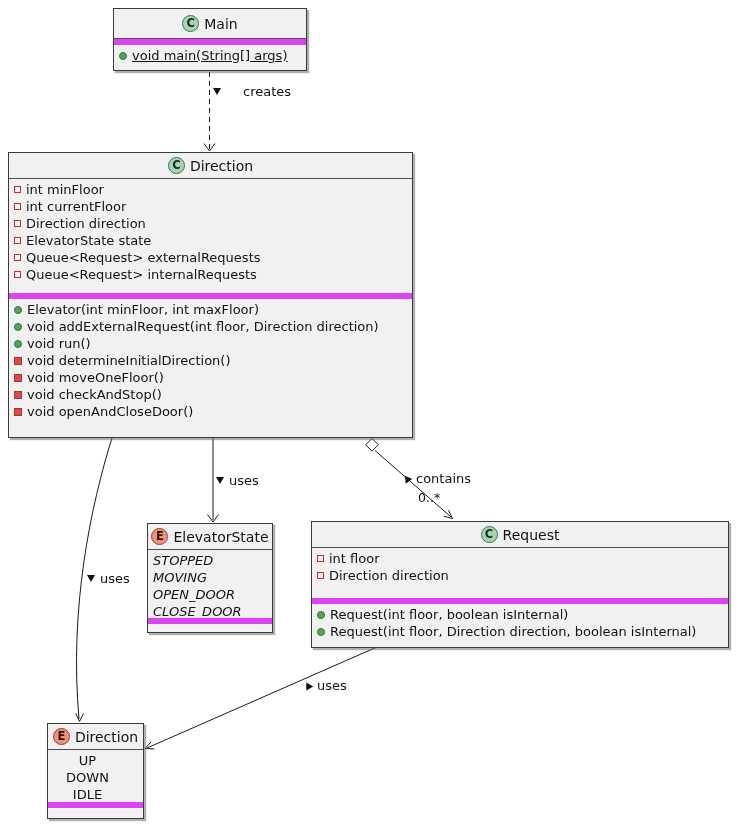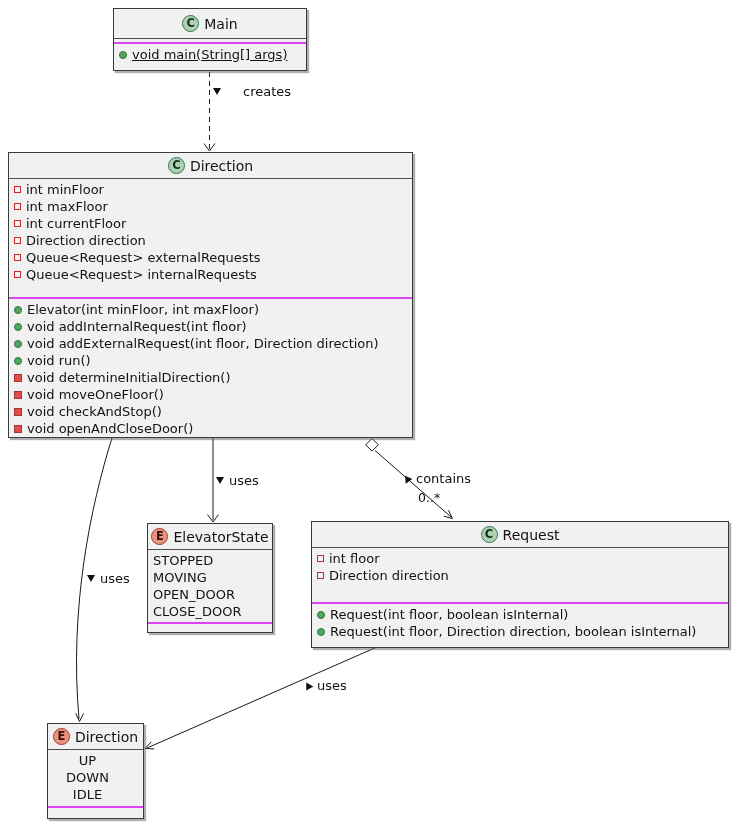--- a/index.html
+++ b/index.html
@@ -20,21 +20,21 @@
   }
   .title.tall{height:29px;}
   .badge{
     width:17px;height:17px;border-radius:50%;flex:0 0 auto;
     display:flex;align-items:center;justify-content:center;
     font-weight:bold;font-size:11.5px;box-sizing:border-box;line-height:1;
   }
   .badge.c{background:#ADD1B2;border:1px solid #2F7A4C;color:#10301c;}
   .badge.e{background:#EB937F;border:1px solid #9C3C2A;color:#39110a;}
   .sec{box-sizing:border-box;padding:2px 21px 0 5px;overflow:hidden;flex:0 0 auto;}
-  .sec.divided{border-bottom:2px solid #d946ef;}
+  .sec.divided{border-bottom:6px solid #d946ef;}
   .strip{flex:1 1 auto;}
   .mrow{display:flex;align-items:center;gap:5px;height:17px;white-space:nowrap;}
   .mtext{font-size:13px;}
   .mtext.static{text-decoration:underline;}
   .vrow{font-size:13px;height:17px;line-height:17px;white-space:nowrap;}
   .ic{flex:0 0 auto;box-sizing:border-box;}
   .ic-field{width:7px;height:7px;border:1.4px solid #C82930;background:#F1F1F1;}
   .ic-pub{width:8px;height:8px;border-radius:50%;background:#57A35C;border:1px solid #2B7A35;}
   .ic-priv{width:8px;height:8px;background:#DF4B47;border:1px solid #A93531;}
   .edge-label{
@@ -124,47 +124,43 @@
       <span class="badge c">C</span>
       <span>Direction</span>
     </div>
     <div class="sec divided" style="height:120px;">
       <div class="mrow">
         <span class="ic ic-field"></span>
         <span class="mtext">int minFloor</span>
       </div>
       <div class="mrow">
         <span class="ic ic-field"></span>
-        <span class="mtext">int maxFloor</span>
-      </div>
-      <div class="mrow">
-        <span class="ic ic-field"></span>
         <span class="mtext">int currentFloor</span>
       </div>
       <div class="mrow">
         <span class="ic ic-field"></span>
         <span class="mtext">Direction direction</span>
       </div>
       <div class="mrow">
         <span class="ic ic-field"></span>
+        <span class="mtext">ElevatorState state</span>
+      </div>
+      <div class="mrow">
+        <span class="ic ic-field"></span>
         <span class="mtext">Queue&lt;Request&gt; externalRequests</span>
       </div>
       <div class="mrow">
         <span class="ic ic-field"></span>
         <span class="mtext">Queue&lt;Request&gt; internalRequests</span>
       </div>
     </div>
     <div class="sec">
       <div class="mrow">
         <span class="ic ic-pub"></span>
         <span class="mtext">Elevator(int minFloor, int maxFloor)</span>
-      </div>
-      <div class="mrow">
-        <span class="ic ic-pub"></span>
-        <span class="mtext">void addInternalRequest(int floor)</span>
       </div>
       <div class="mrow">
         <span class="ic ic-pub"></span>
         <span class="mtext">void addExternalRequest(int floor, Direction direction)</span>
       </div>
       <div class="mrow">
         <span class="ic ic-pub"></span>
         <span class="mtext">void run()</span>
       </div>
       <div class="mrow">
@@ -184,21 +180,21 @@
         <span class="mtext">void openAndCloseDoor()</span>
       </div>
     </div>
   </div>
 
   <div class="uml-box" style="left:147px;top:523px;width:126px;height:110px;">
     <div class="title">
       <span class="badge e">E</span>
       <span>ElevatorState</span>
     </div>
-    <div class="sec divided" style="height:74px;">
+    <div class="sec divided" style="height:74px;font-style:italic;">
       <div class="vrow">STOPPED</div>
       <div class="vrow">MOVING</div>
       <div class="vrow">OPEN_DOOR</div>
       <div class="vrow">CLOSE_DOOR</div>
     </div>
     <div class="strip"></div>
   </div>
 
   <div class="uml-box" style="left:311px;top:521px;width:418px;height:127px;">
     <div class="title">

